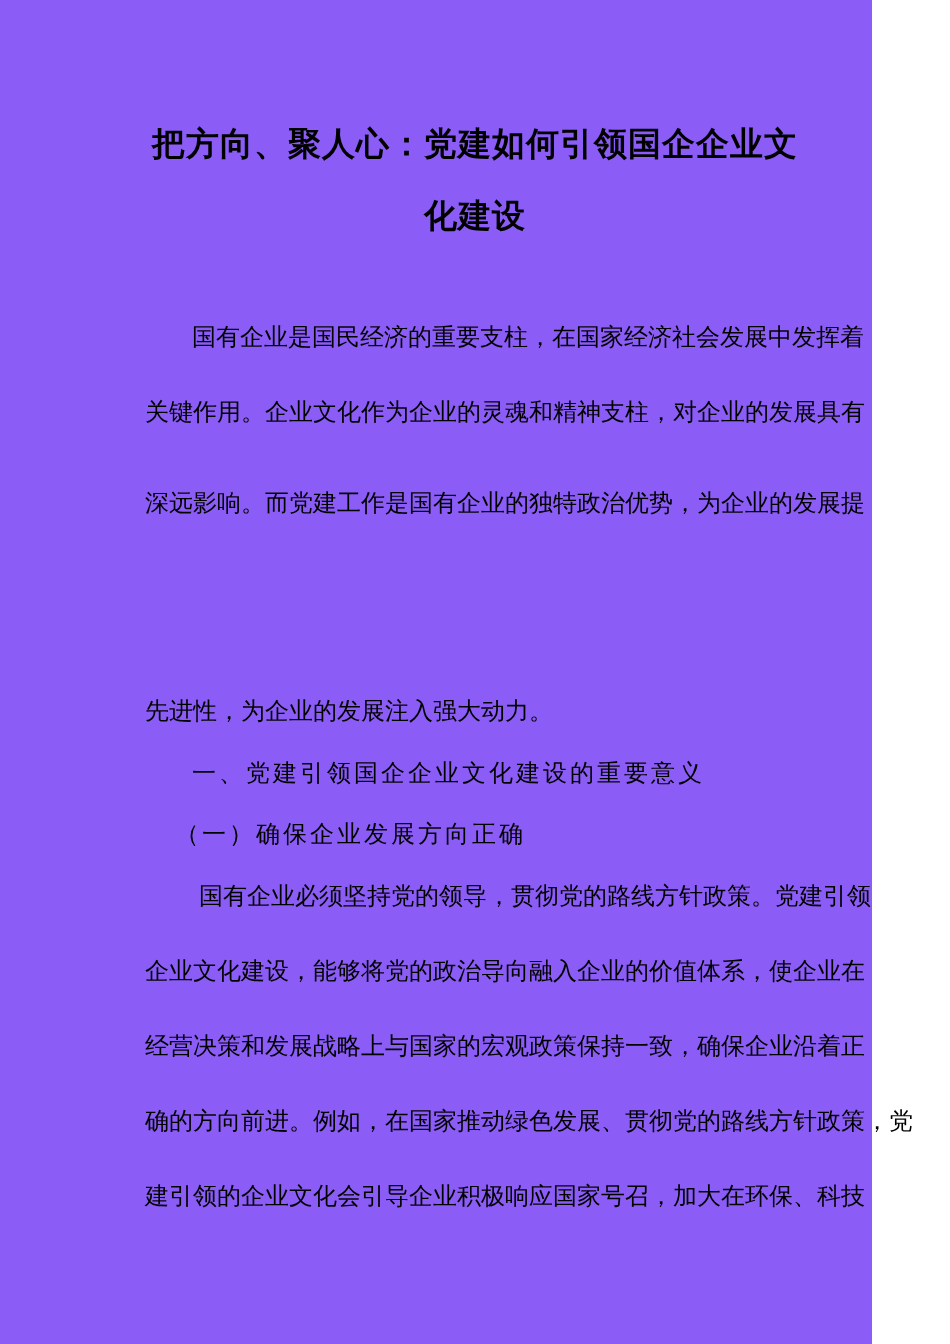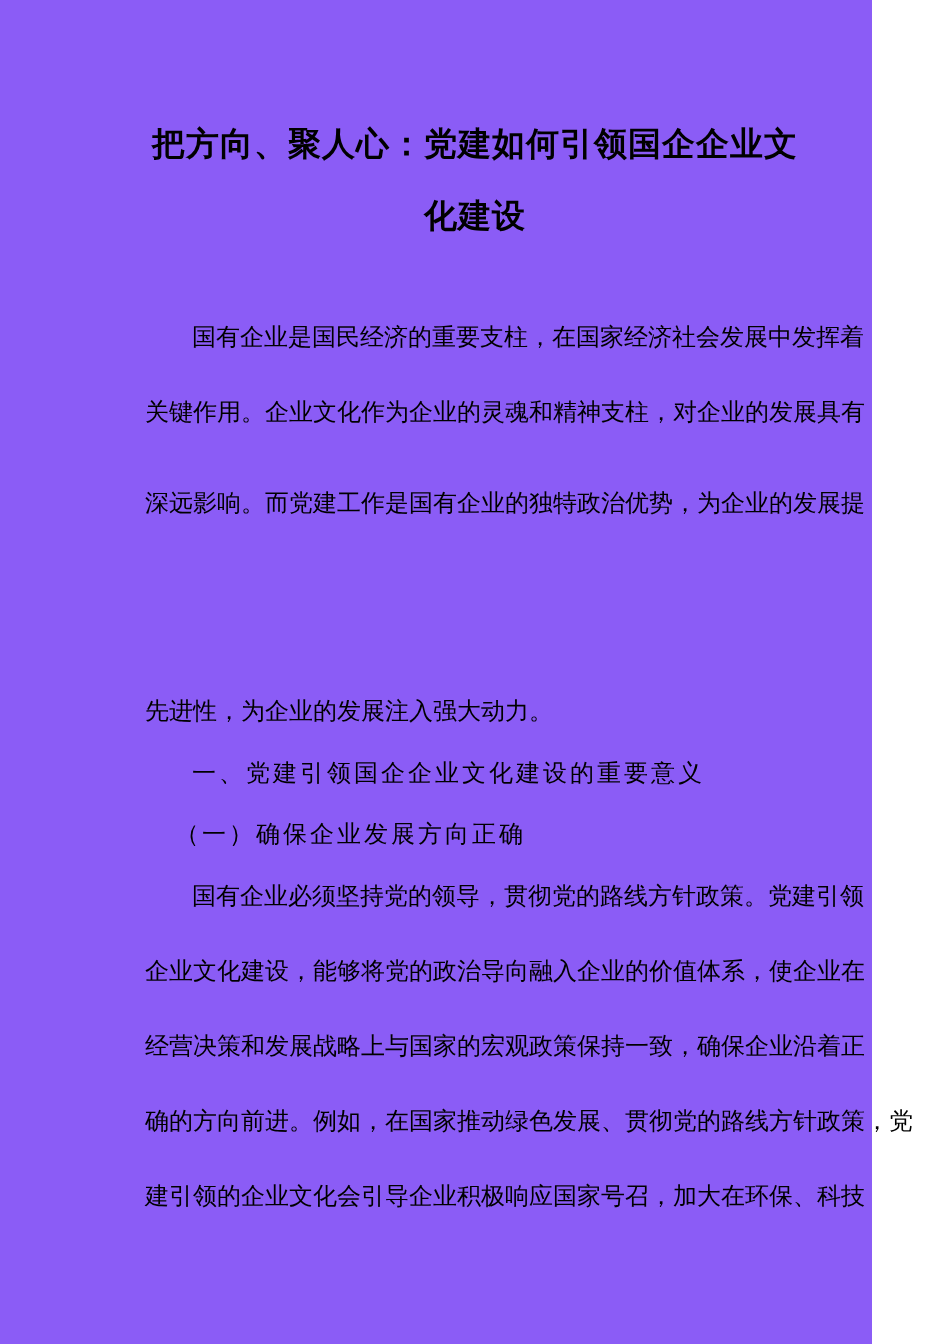--- a/index.html
+++ b/index.html
@@ -62,19 +62,19 @@
 
   <div class="line indent" style="top:323px;">国有企业是国民经济的重要支柱，在国家经济社会发展中发挥着</div>
   <div class="line" style="top:398px;">关键作用。企业文化作为企业的灵魂和精神支柱，对企业的发展具有</div>
   <div class="line" style="top:473px;margin-top:16px;">深远影响。而党建工作是国有企业的独特政治优势，为企业的发展提</div>
   <div class="line last" style="top:697px;">先进性，为企业的发展注入强大动力。</div>
 
   <div class="line sub" style="top:820px;">（一）确保企业发展方向正确</div>
 
   <div class="line heading" style="top:759px;">一、党建引领国企企业文化建设的重要意义</div>
 
-  <div class="line indent" style="top:882px;">国有企业必须坚持党的领导，贯彻党的路线方针政策。党建引领</div>
+  <div class="line indent" style="top:882px;margin-left:7px;">国有企业必须坚持党的领导，贯彻党的路线方针政策。党建引领</div>
   <div class="line" style="top:957px;">企业文化建设，能够将党的政治导向融入企业的价值体系，使企业在</div>
   <div class="line" style="top:1032px;">经营决策和发展战略上与国家的宏观政策保持一致，确保企业沿着正</div>
   <div class="line" style="top:1107px;">确的方向前进。例如，在国家推动绿色发展、贯彻党的路线方针政策，党</div>
   <div class="line" style="top:1182px;">建引领的企业文化会引导企业积极响应国家号召，加大在环保、科技</div>
 
 </div>
 
 </body></html>

